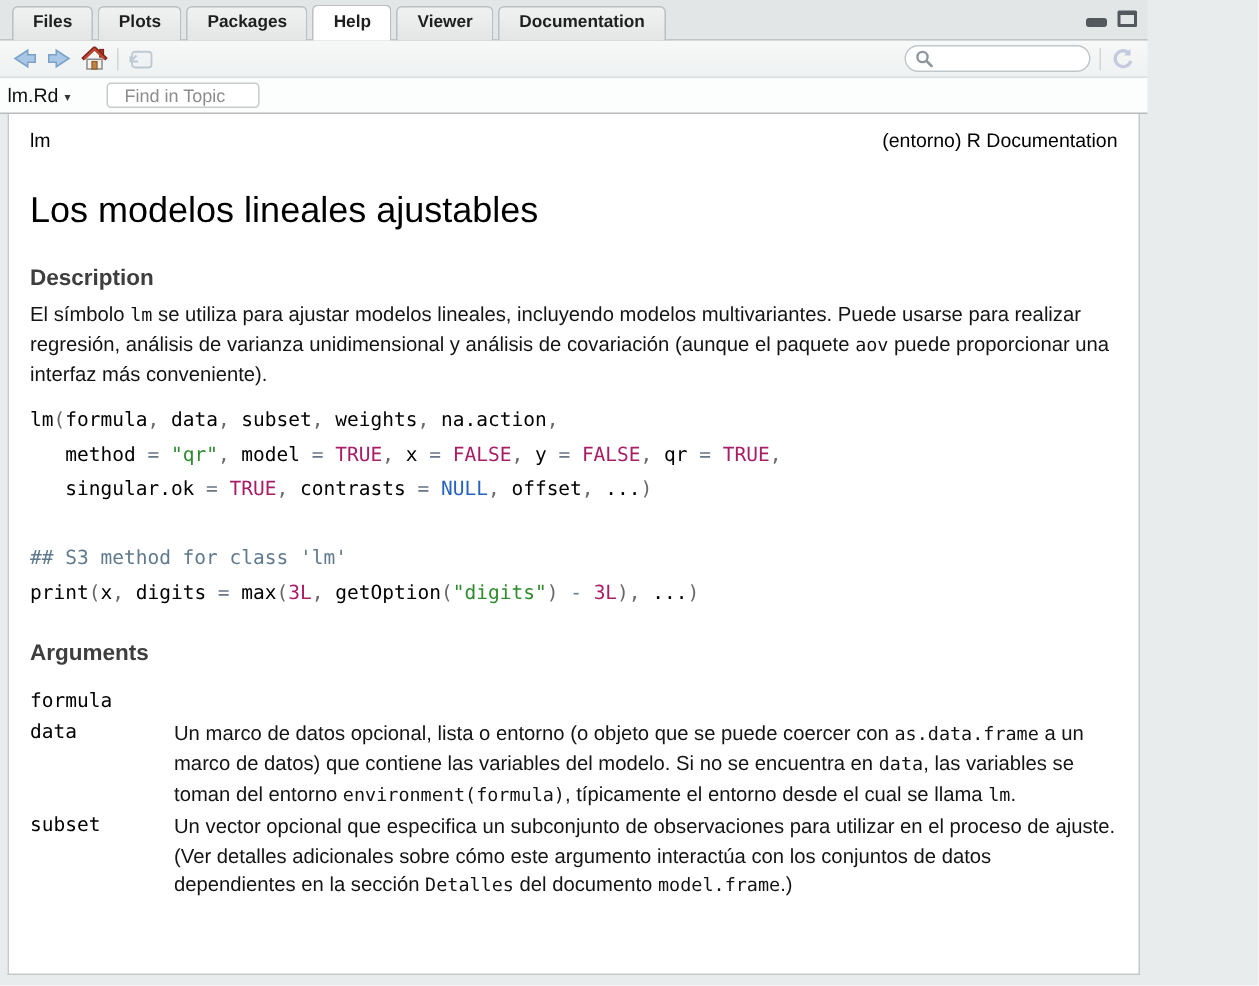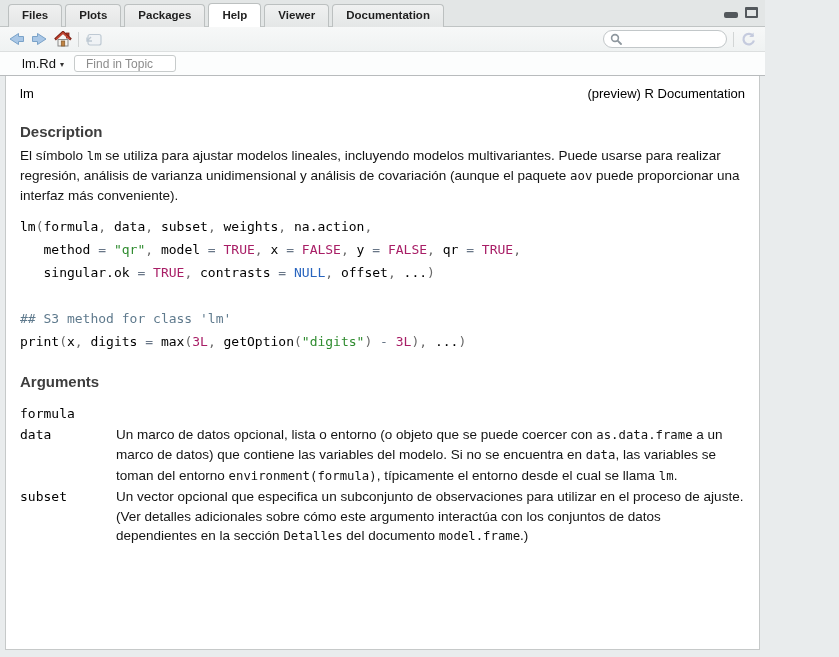--- a/index.html
+++ b/index.html
@@ -60,21 +60,21 @@
     border:none; outline:none; background:transparent;
     font-size:11px; flex:1; min-width:0; font-family:"Liberation Sans", sans-serif;
   }
 
   
   .topicbar {
     height:24px; flex:0 0 24px;
     background:#fcfdfd;
     border-bottom:1px solid #b8bbbd;
     display:flex; align-items:center;
-    padding:0 22px; gap:10px;
+    padding:0 5px; gap:24px;
   }
   .file-menu { display:flex; align-items:center; gap:4px; font-size:13px; color:#101010; cursor:default; }
   .file-caret { font-size:8px; color:#333; line-height:1; padding-top:2px; }
   .find-input {
     width:102px; height:17px;
     border:1px solid #c7cbcb; border-radius:3px;
     font-size:12px; padding:0 11px; color:#555; background:#fff; outline:none;
     font-family:"Liberation Sans", sans-serif;
   }
   .find-input::placeholder { color:#8d8d8d; }
@@ -196,23 +196,24 @@
     <div class="file-menu">
       <span>lm.Rd</span>
       <span class="file-caret">▾</span>
     </div>
     <input class="find-input" type="text" value="" placeholder="Find in Topic" style="">
   </div>
 
   <div class="content-wrap">
     <div class="doc-header">
       <span>lm</span>
-      <span>(preview) R Documentation</span>
-    </div>
-
+      <span>(entorno) R Documentation</span>
+    </div>
+
+    <h1 class="doc-title">Los modelos lineales ajustables</h1>
 
     <h2 class="sec sec-desc">Description</h2>
     <p class="desc"><span>El símbolo </span><span class="code-inline">lm</span><span> se utiliza para ajustar modelos lineales, incluyendo modelos multivariantes. Puede usarse para realizar regresión, análisis de varianza unidimensional y análisis de covariación (aunque el paquete </span><span class="code-inline">aov</span><span> puede proporcionar una interfaz más conveniente).</span></p>
 
     <pre class="usage"><div class="code-line"><span class="tok-fn">lm</span><span class="tok-p">(</span><span class="tok-id">formula</span><span class="tok-p">, </span><span class="tok-id">data</span><span class="tok-p">, </span><span class="tok-id">subset</span><span class="tok-p">, </span><span class="tok-id">weights</span><span class="tok-p">, </span><span class="tok-id">na.action</span><span class="tok-p">,</span></div><div class="code-line"><span class="tok-id">   method</span><span class="tok-op"> = </span><span class="tok-str">"qr"</span><span class="tok-p">, </span><span class="tok-id">model</span><span class="tok-op"> = </span><span class="tok-const">TRUE</span><span class="tok-p">, </span><span class="tok-id">x</span><span class="tok-op"> = </span><span class="tok-const">FALSE</span><span class="tok-p">, </span><span class="tok-id">y</span><span class="tok-op"> = </span><span class="tok-const">FALSE</span><span class="tok-p">, </span><span class="tok-id">qr</span><span class="tok-op"> = </span><span class="tok-const">TRUE</span><span class="tok-p">,</span></div><div class="code-line"><span class="tok-id">   singular.ok</span><span class="tok-op"> = </span><span class="tok-const">TRUE</span><span class="tok-p">, </span><span class="tok-id">contrasts</span><span class="tok-op"> = </span><span class="tok-null">NULL</span><span class="tok-p">, </span><span class="tok-id">offset</span><span class="tok-p">, </span><span class="tok-id">...</span><span class="tok-p">)</span></div><div class="code-line">&nbsp;</div><div class="code-line"><span class="tok-comment">## S3 method for class 'lm'</span></div><div class="code-line"><span class="tok-fn">print</span><span class="tok-p">(</span><span class="tok-id">x</span><span class="tok-p">, </span><span class="tok-id">digits</span><span class="tok-op"> = </span><span class="tok-fn">max</span><span class="tok-p">(</span><span class="tok-const">3L</span><span class="tok-p">, </span><span class="tok-fn">getOption</span><span class="tok-p">(</span><span class="tok-str">"digits"</span><span class="tok-p">)</span><span class="tok-op"> - </span><span class="tok-const">3L</span><span class="tok-p">)</span><span class="tok-p">, </span><span class="tok-id">...</span><span class="tok-p">)</span></div></pre>
 
     <h2 class="sec sec-args">Arguments</h2>
     <div class="args">
         <div class="arg-row">
           <div class="arg-name">formula</div>

